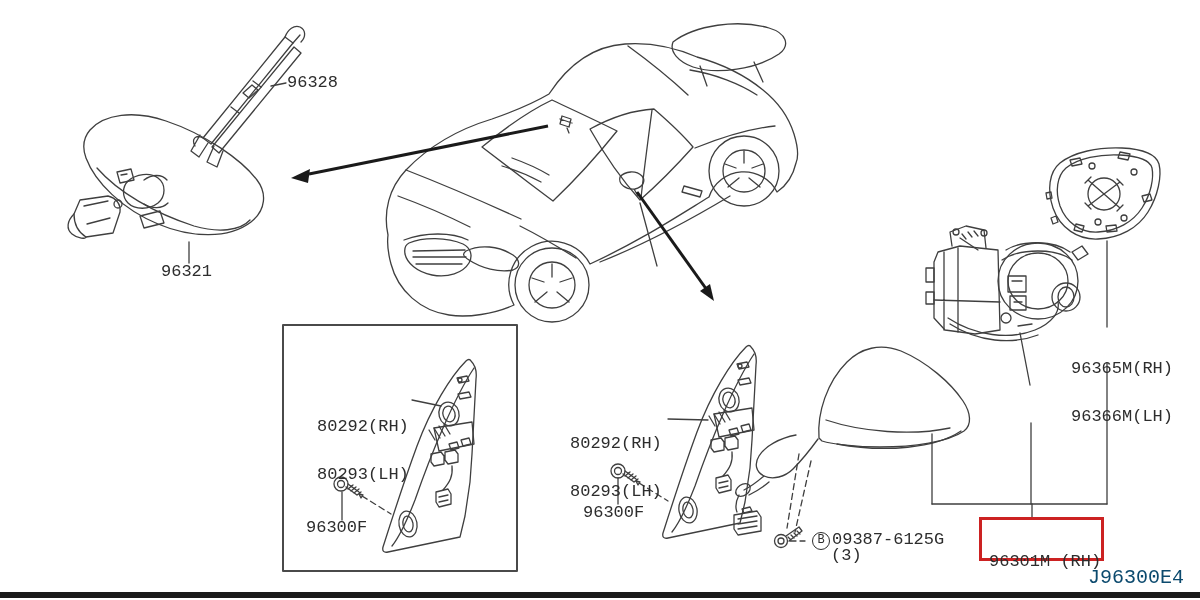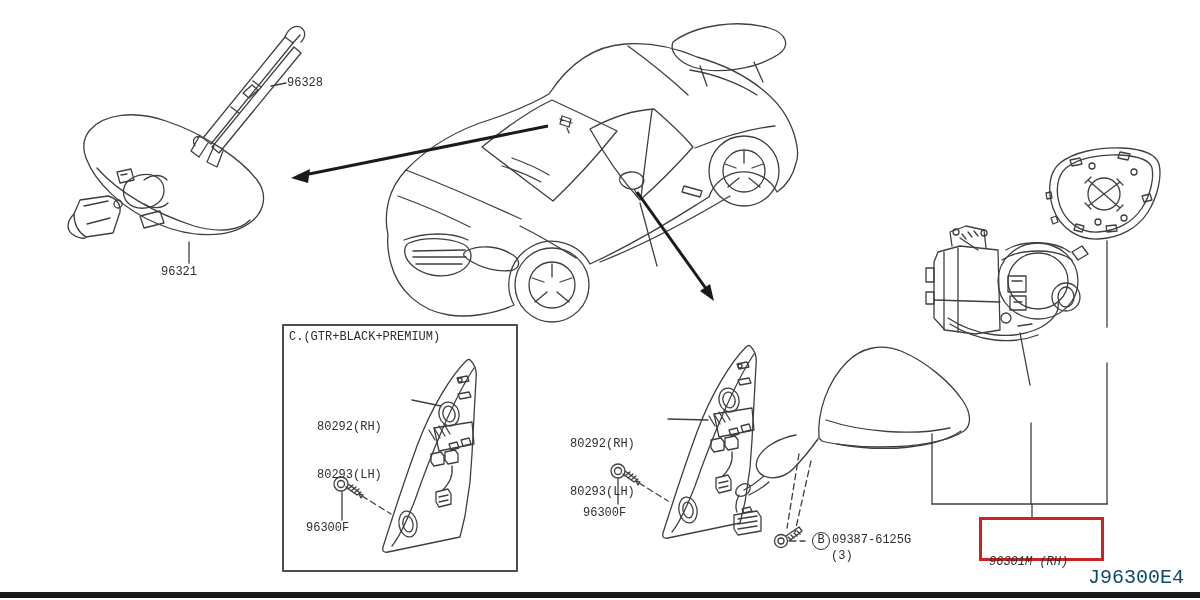--- a/index.html
+++ b/index.html
@@ -1,21 +1,21 @@
 <!DOCTYPE html>
 <html><head>
 <meta charset="utf-8">
 <style>
   html,body{margin:0;padding:0;background:#fff;}
   .stage{position:relative;width:1200px;height:600px;background:#ffffff;overflow:hidden;
          font-family:"Liberation Mono","DejaVu Sans Mono",monospace;}
   .stage svg{position:absolute;left:0;top:0;}
-  .lbl{position:absolute;font-size:12px;line-height:16px;color:#2d2d2d;white-space:pre;}
+  .lbl{position:absolute;font-size:17px;line-height:16px;color:#2d2d2d;white-space:pre;}
   .lbl.code{font-size:20px;color:#0c4a6e;}
-  .hl-box{position:absolute;border:3px solid #cc2222;padding:2px 0 4px 7px;box-sizing:border-box;font-style:italic;}
+  .hl-box{position:absolute;border:3px solid #cc2222;padding:2px 0 4px 7px;box-sizing:border-box;}
   .b-circle{position:absolute;width:18px;height:18px;border:1.6px solid #2d2d2d;border-radius:50%;
             box-sizing:border-box;font-size:12px;line-height:14px;text-align:center;color:#2d2d2d;}
   .thin{stroke:#3f3f3f;stroke-width:1.3;fill:none;stroke-linecap:round;stroke-linejoin:round;}
   .heavy{stroke:#1a1a1a;stroke-width:3;fill:none;}
   .dash{stroke-dasharray:6 4;}
   .filldark{fill:#1a1a1a;stroke:none;}
 </style>
 </head>
 <body>
 
@@ -185,38 +185,41 @@
   </g>
 
   <g>
     <rect class="filldark" x="0" y="592" width="1200" height="6"></rect>
   </g>
 </svg>
 
 <div class="lbl" style="left:287px;top:75px">96328</div>
 <div class="lbl" style="left:161px;top:264px">96321</div>
 
-<div class="lbl" style="left:289px;top:329px">C.(GTR+BLACK+PREMIUM)</div>
 
 <div class="lbl" style="left:317px;top:387px">
   <div>80292(RH)</div>
   <div>80293(LH)</div>
 </div>
 <div class="lbl" style="left:306px;top:520px">96300F</div>
 
 <div class="lbl" style="left:570px;top:404px">
   <div>80292(RH)</div>
   <div>80293(LH)</div>
 </div>
 <div class="lbl" style="left:583px;top:505px">96300F</div>
 
 <div class="b-circle" style="left:812px;top:532px">B</div>
 <div class="lbl" style="left:832px;top:532px">09387-6125G</div>
 <div class="lbl" style="left:831px;top:548px">(3)</div>
 
+<div class="lbl" style="left:1071px;top:329px">
+  <div>96365M(RH)</div>
+  <div>96366M(LH)</div>
+</div>
 
 
 <div class="hl-box" style="left:979px;top:517px;width:125px;height:44px">
   <div class="lbl" style="position:static">
     <div>96301M (RH)</div>
     
   </div>
 </div>
 
 <div class="lbl code" style="left:1088px;top:570px">J96300E4</div>

